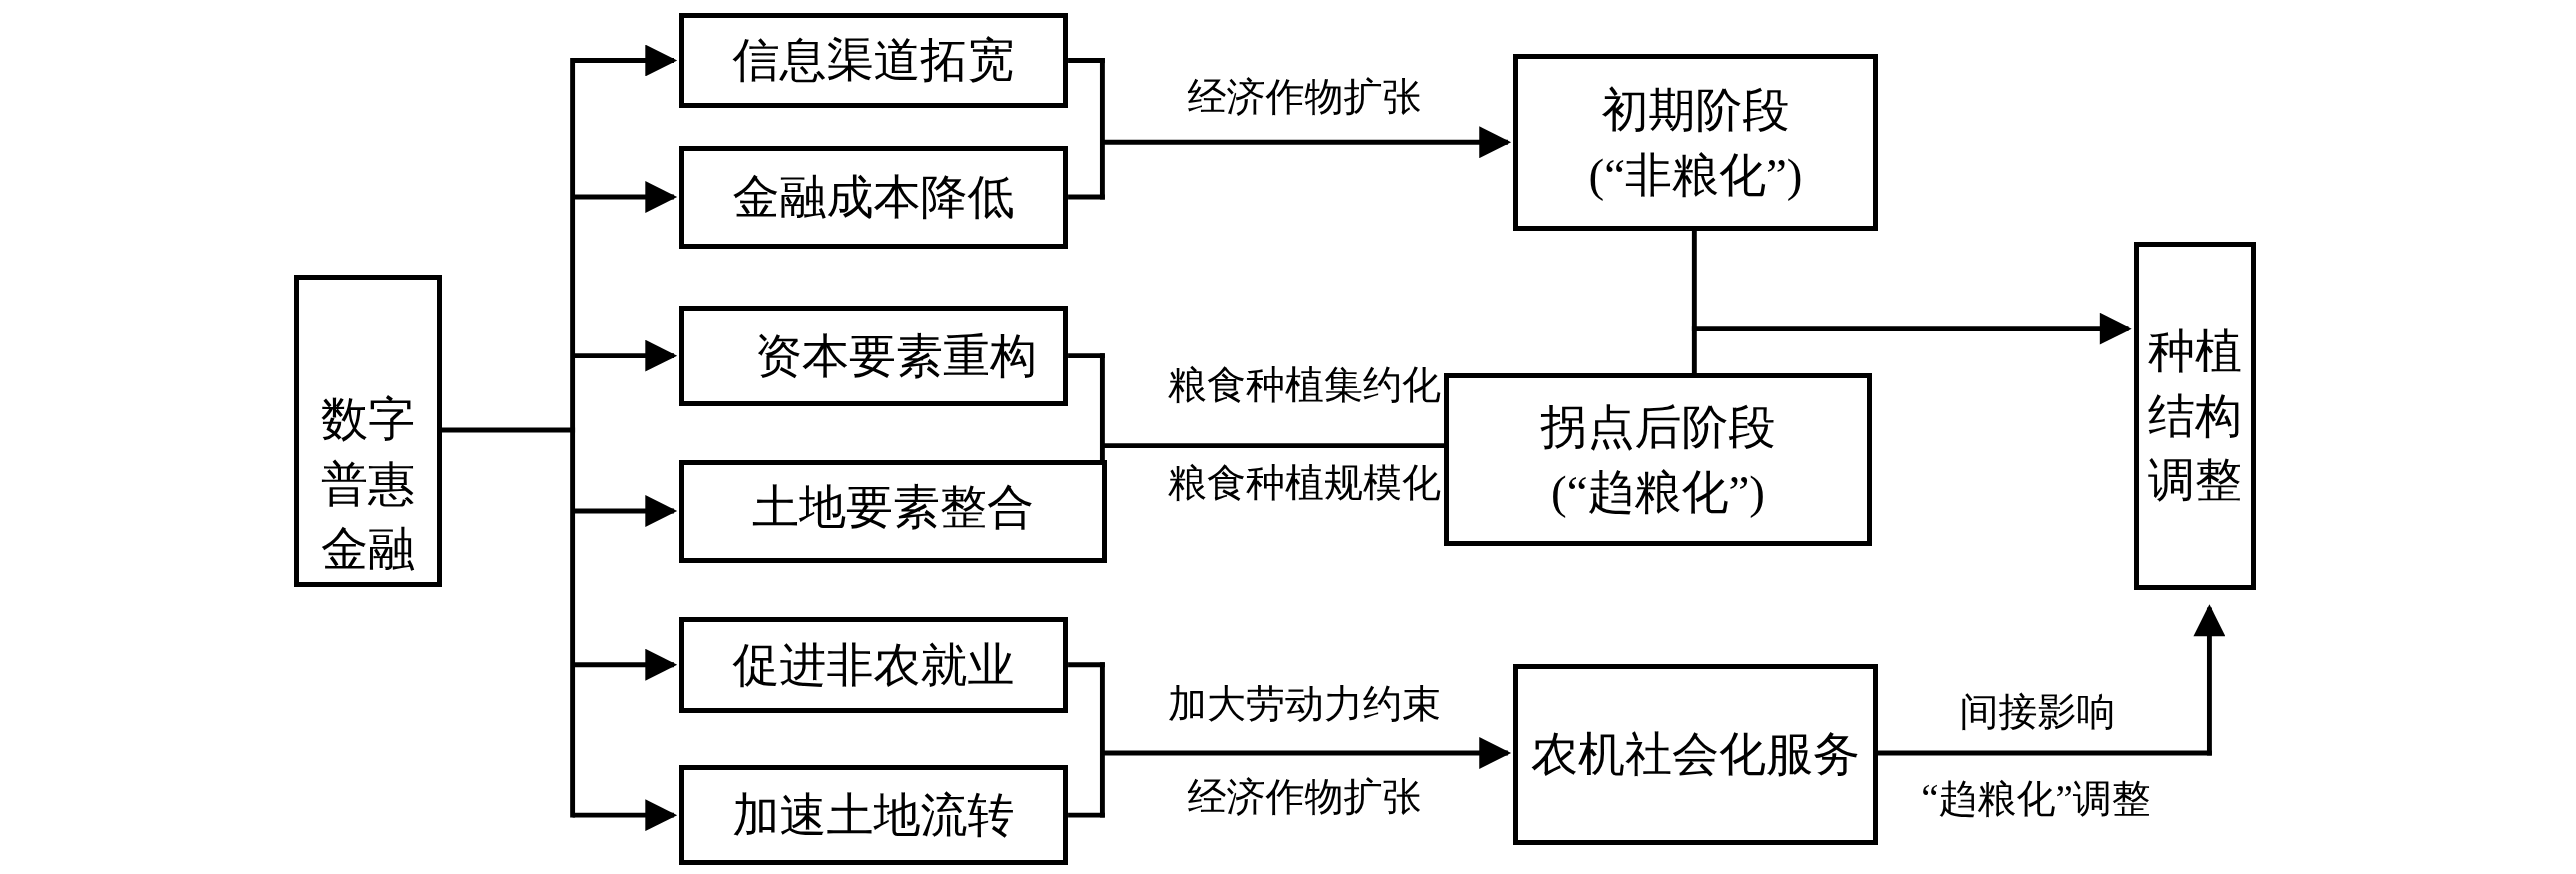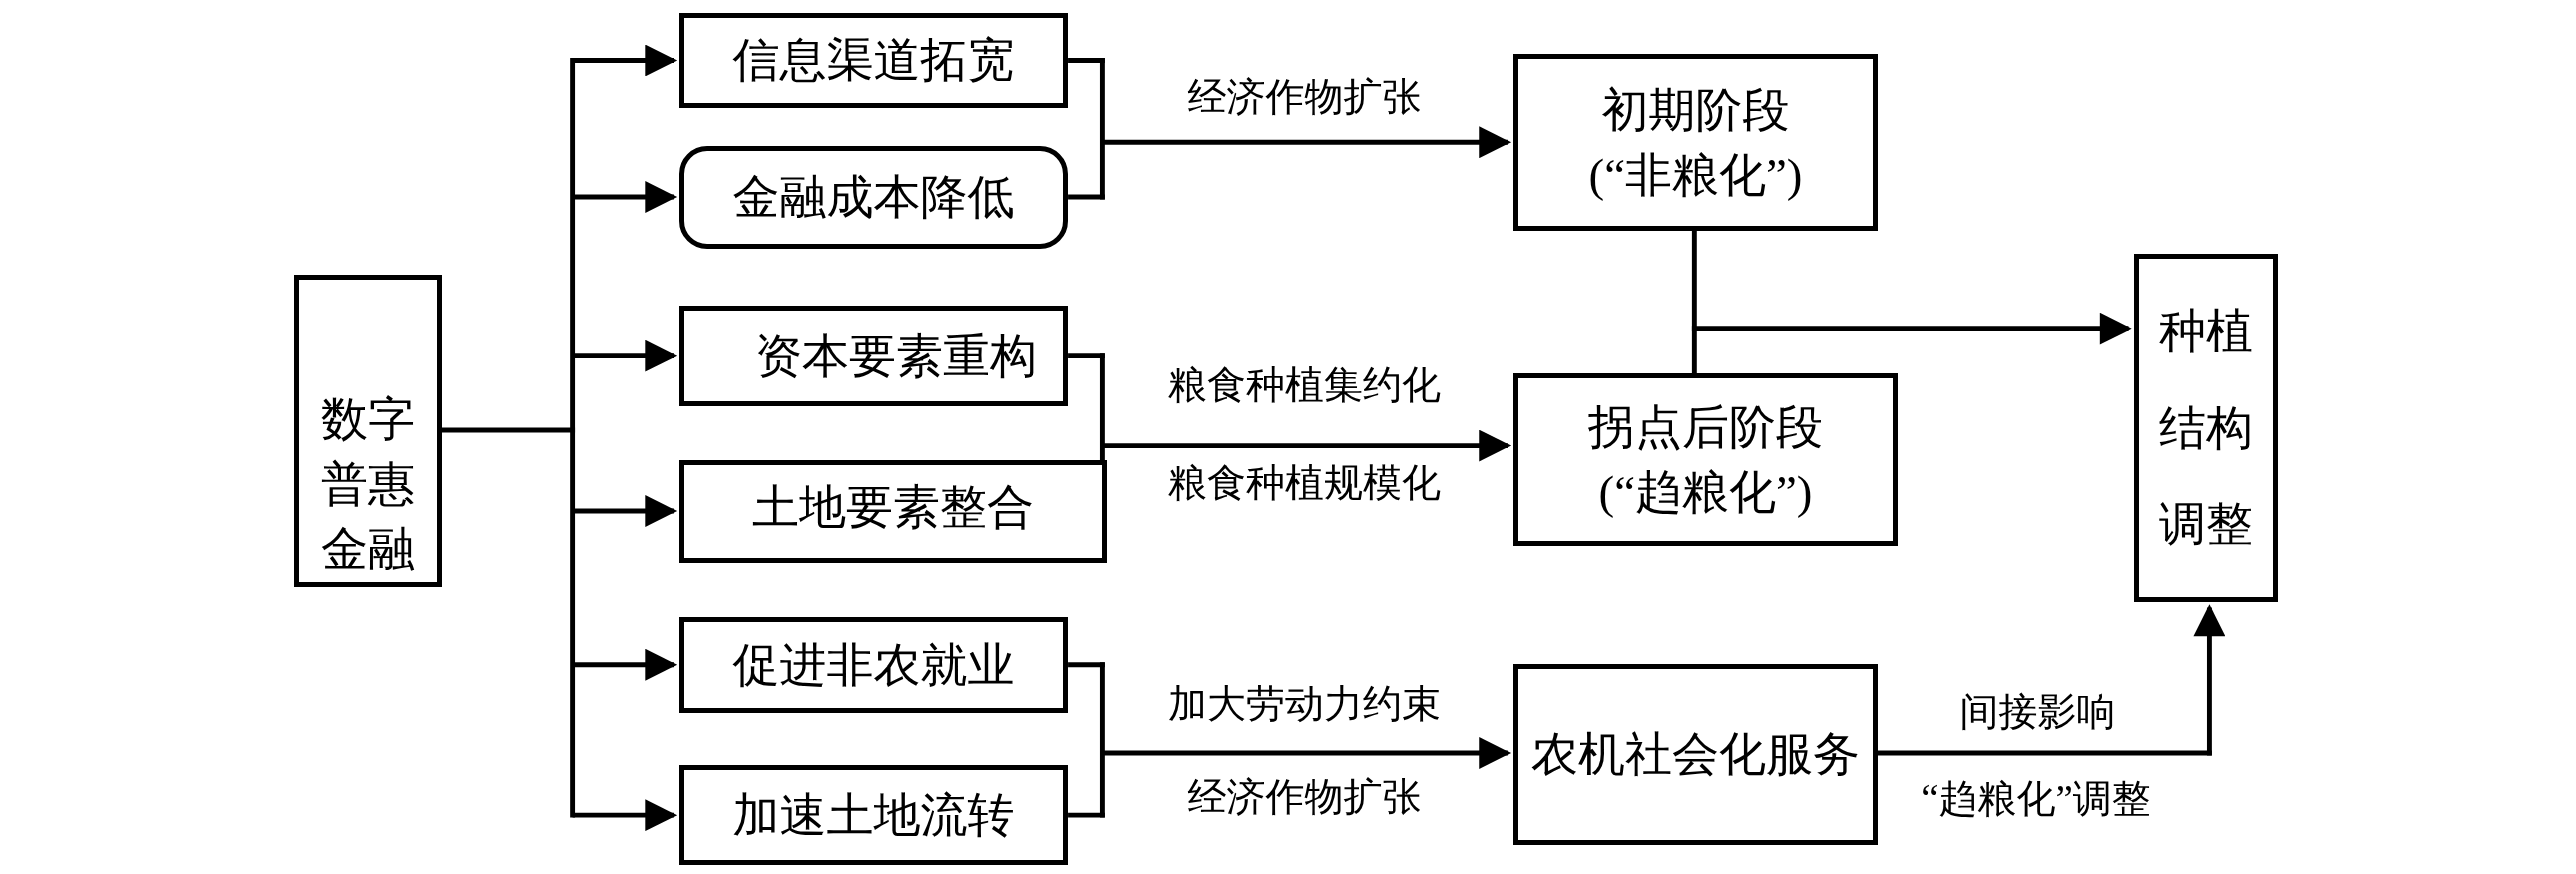--- a/index.html
+++ b/index.html
@@ -34,29 +34,29 @@
     align-items: center;
     justify-content: center;
     text-align: center;
     font-size: 39px;
     line-height: 1.2;
     white-space: nowrap;
   }
   
   .root   { left: 294px;  top: 275px; width: 148px; height: 312px; justify-content: flex-end; }
   .m1     { left: 679px;  top: 13px;  width: 389px; height: 95px; }
-  .m2     { left: 679px;  top: 146px; width: 389px; height: 103px; border-radius: 28px; }
+  .m2     { left: 679px;  top: 146px; width: 389px; height: 103px; }
   .m3     { left: 679px;  top: 306px; width: 389px; height: 100px; padding-left: 45px; }
   .m4     { left: 679px;  top: 460px; width: 428px; height: 103px; font-family: Liberation Mono, monospace; }
   .m5     { left: 679px;  top: 617px; width: 389px; height: 96px; }
   .m6     { left: 679px;  top: 765px; width: 389px; height: 100px; }
   .s1     { left: 1513px; top: 54px;  width: 365px; height: 177px; }
-  .s2     { left: 1513px; top: 373px; width: 385px; height: 173px; }
+  .s2     { left: 1444px; top: 373px; width: 428px; height: 173px; }
   .s3     { left: 1513px; top: 664px; width: 365px; height: 181px; }
-  .final  { left: 2134px; top: 254px; width: 144px; height: 348px; gap: 32px; }
+  .final  { left: 2134px; top: 242px; width: 122px; height: 348px; }
   .lblA      { left: 1108px; top: 65px;  width: 393px; height: 65px; }
   .lblBtop   { left: 1108px; top: 353px; width: 393px; height: 65px; text-align: right; }
   .lblBbot   { left: 1108px; top: 451px; width: 393px; height: 65px; }
   .lblCtop   { left: 1108px; top: 672px; width: 393px; height: 65px; }
   .lblCbot   { left: 1108px; top: 765px; width: 393px; height: 65px; }
   .lblItop   { left: 1874px; top: 680px; width: 327px; height: 65px; }
   .lblIbot   { left: 1856px; top: 767px; width: 360px; height: 65px; }
 </style>
 </head>
 <body>

